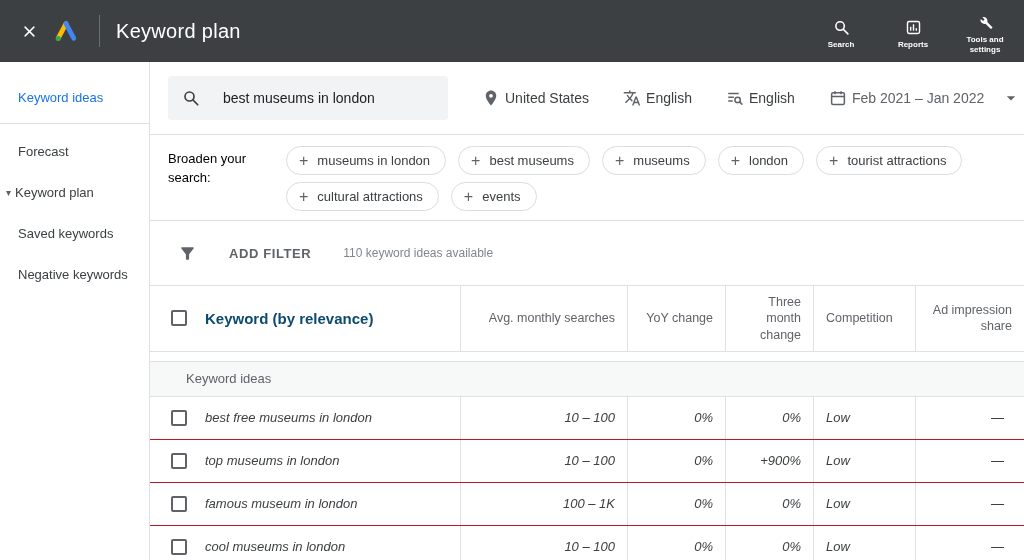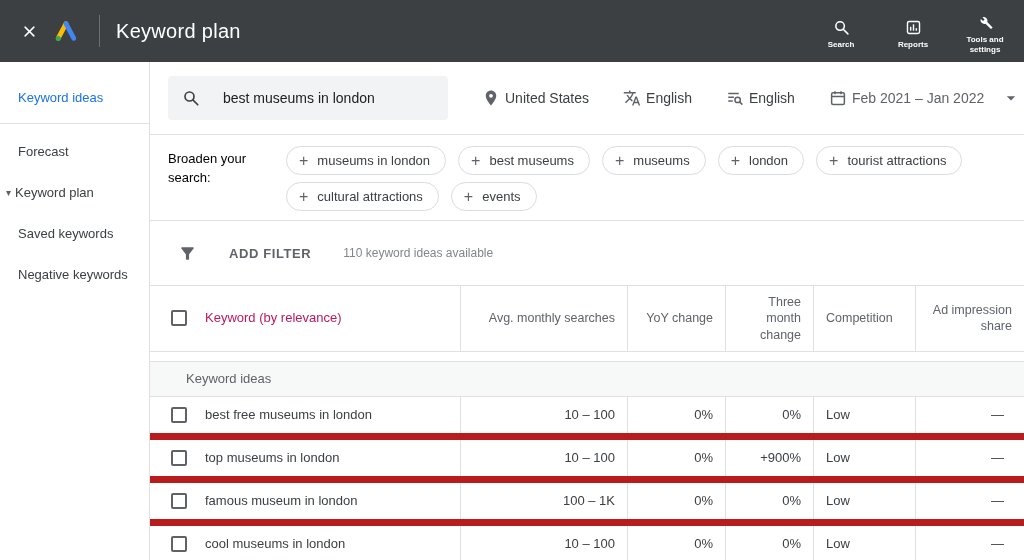--- a/index.html
+++ b/index.html
@@ -51,27 +51,27 @@
   .filter-icon { display:flex; }
   .filter-icon svg { width:19px; height:19px; color:#5f6368; }
   .add-filter { font-size:13px; font-weight:700; letter-spacing:.6px; color:#5f6368; cursor:pointer; background:none; border:none; }
   .filter-status { font-size:12px; color:#80868b; }
 
   
   .grid7 { display:grid; grid-template-columns:52px 258px 167px 98px 88px 102px 1fr; }
   .thead { border-top:1px solid #e0e0e0; border-bottom:1px solid #e0e0e0; min-height:60px; flex-shrink:0; }
   .hc { display:flex; align-items:center; font-size:12.5px; color:#5f6368; padding:8px 12px; line-height:1.3; }
   .hc.c1 { padding-left:21px; }
-  .hc.kw { color:#be185d; font-weight:400; font-size:13px; padding-left:3px; }
+  .hc.kw { color:#0c4a6e; font-weight:700; font-size:15px; padding-left:3px; }
   .hc.r { justify-content:flex-end; text-align:right; }
   .hc.c7 { padding-right:12px; }
   .vline { border-left:1px solid #e0e0e0; }
   .checkbox { width:16px; height:16px; border:2px solid #5f6368; border-radius:2px; background:#fff; display:inline-block; cursor:pointer; flex-shrink:0; }
   .section-row { margin-top:9px; height:36px; background:#f7f8f8; border-top:1px solid #e0e0e0; border-bottom:1px solid #e0e0e0; display:flex; align-items:center; padding-left:36px; font-size:13px; color:#5f6368; flex-shrink:0; }
-  .trow { height:43px; border-bottom:7px solid #b91c1c; font-size:13px; color:#3c4043; }
+  .trow { height:43px; border-bottom:1px solid #b91c1c; font-size:13px; color:#3c4043;font-style:italic; }
   .trow .c { display:flex; align-items:center; padding:0 12px; }
   .trow .c1 { padding-left:21px; }
   .trow .c2 { padding-left:3px; }
   .trow .r { justify-content:flex-end; }
   .trow .c7 { padding-right:20px; }
 </style>
 </head>
 <body>
 
 <div class="app">

